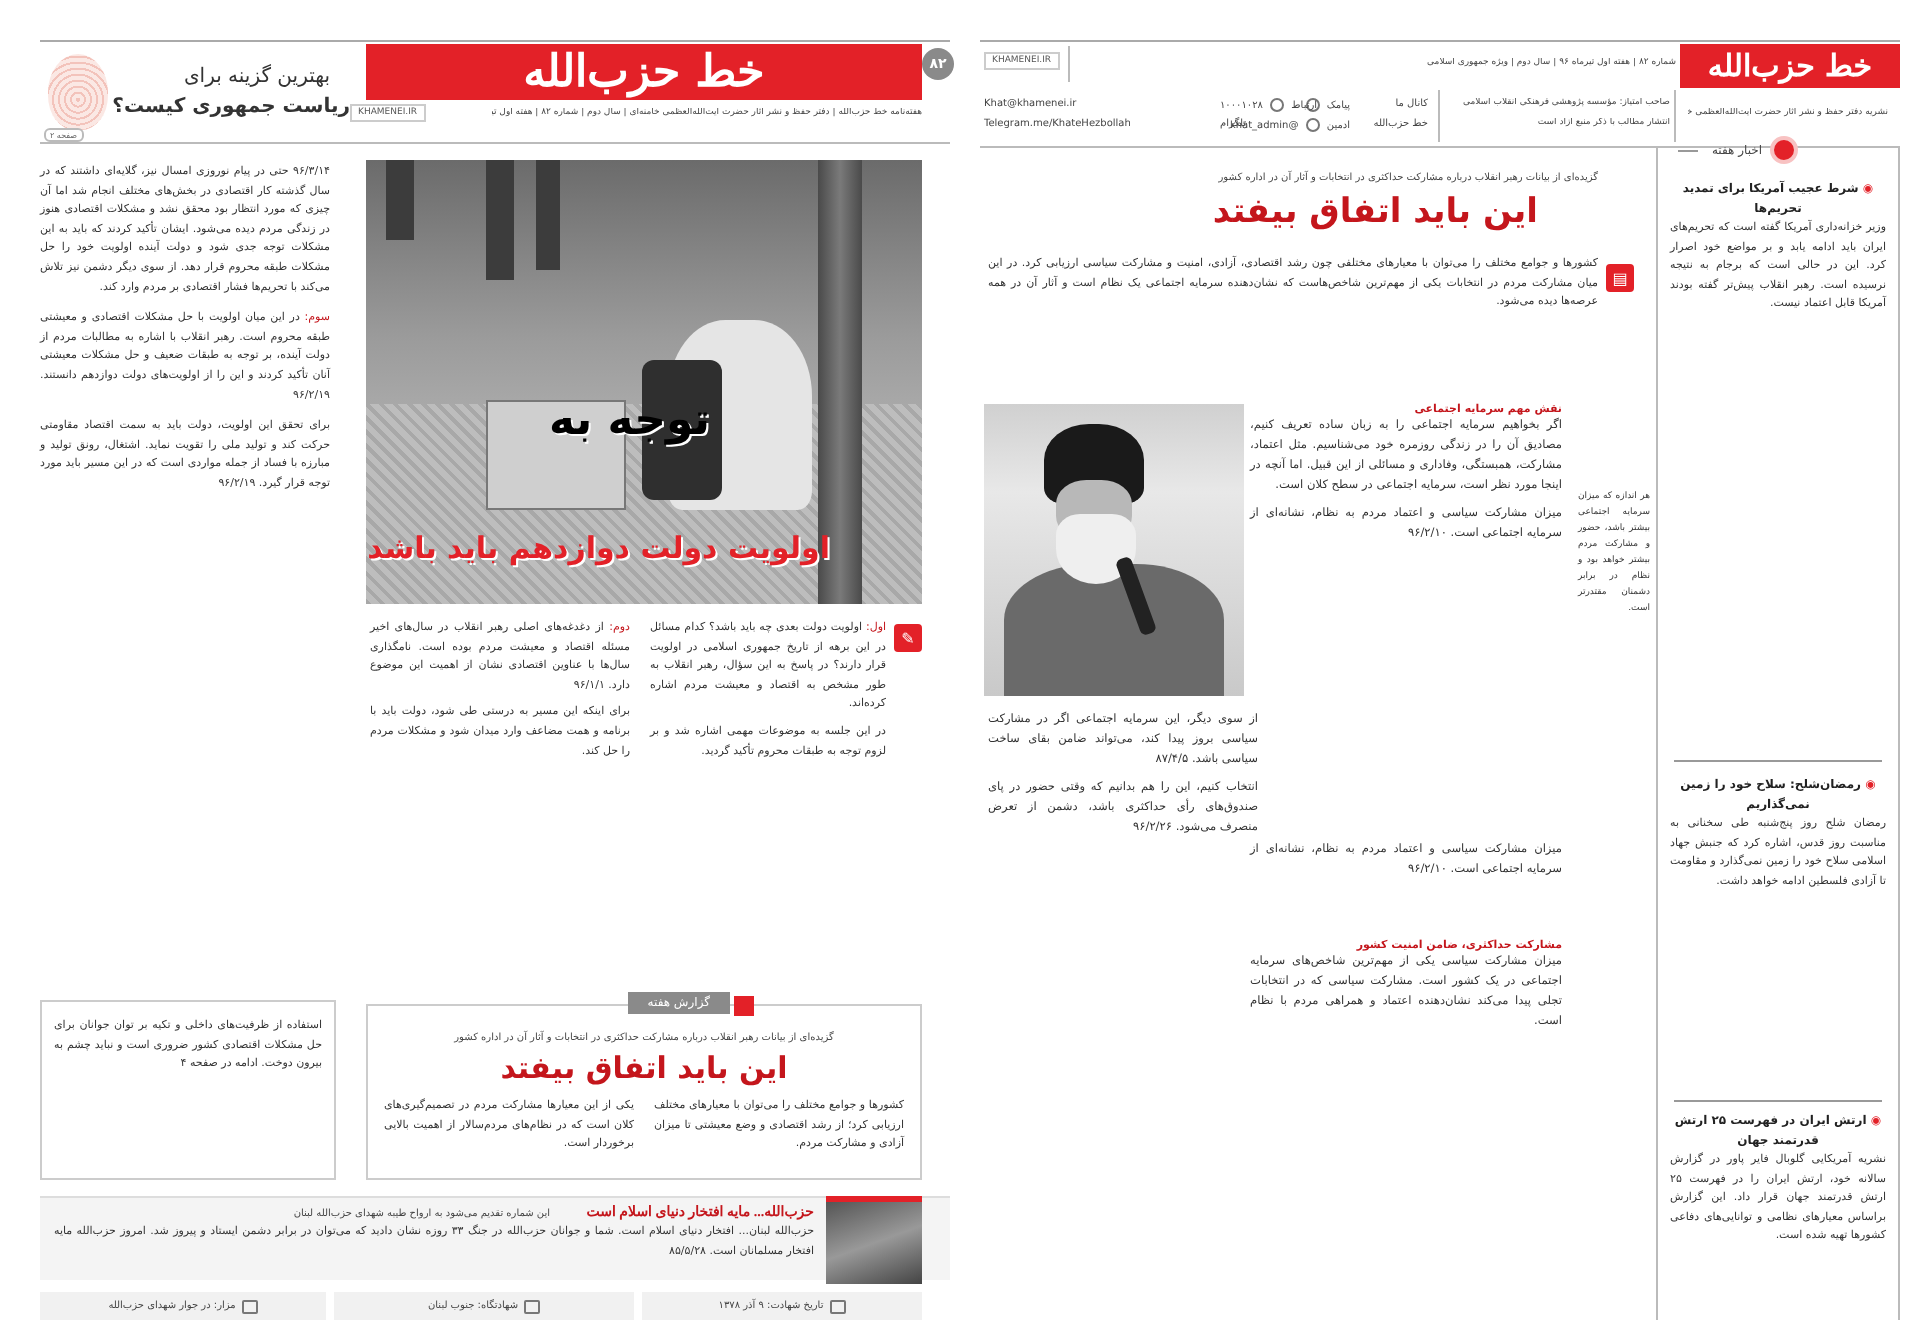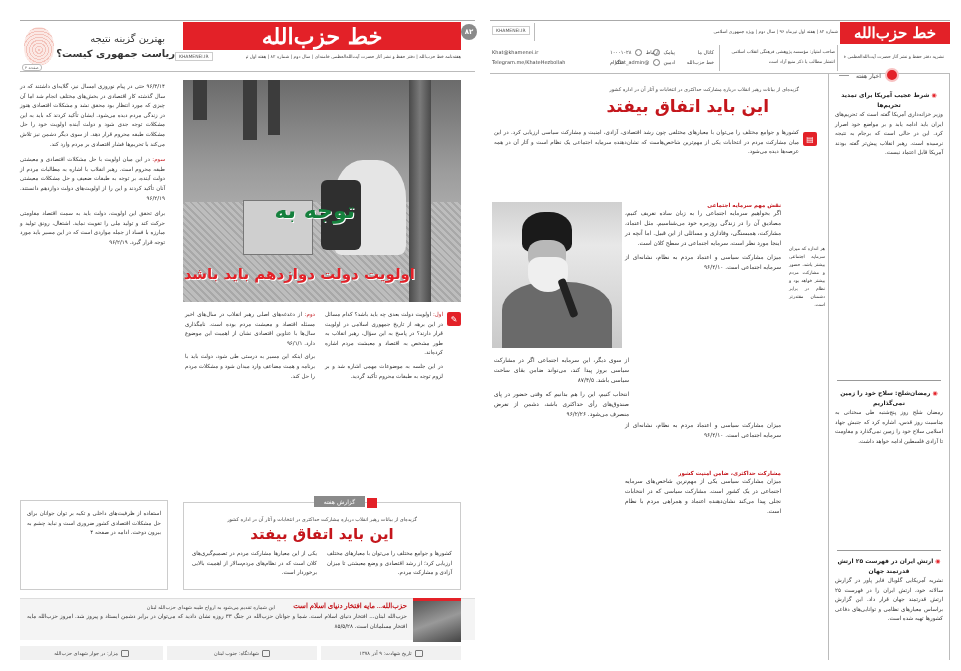--- a/index.html
+++ b/index.html
@@ -21,21 +21,21 @@
   .fingerprint { position: absolute; width: 30px; height: 38px; border-radius: 50% 50% 45% 45%; background: repeating-radial-gradient(circle at 50% 60%, #f3c3bb 0 1px, #fbe8e4 1px 3px); }
   .promo-page { position: absolute; font-size: 4px; color: #666; border: 1px solid #bbb; border-radius: 3px; padding: 0 2px; }
   
   .photo { position: absolute; background: linear-gradient(180deg, #6b6b6b 0%, #9b9b9b 40%, #b5b5b5 70%, #8c8c8c 100%); overflow: hidden; }
   .photo .ground { position: absolute; left: 0; right: 0; bottom: 0; height: 45%; background: repeating-linear-gradient(45deg, #a8a8a8 0 2px, #bdbdbd 2px 5px); }
   .photo .tree { position: absolute; background: linear-gradient(90deg, #4a4a4a, #7a7a7a, #4a4a4a); }
   .photo .person { position: absolute; background: #e5e5e5; border-radius: 40% 40% 10% 10%; }
   .photo .pants { position: absolute; background: #2f2f2f; border-radius: 6px; }
   .photo .box { position: absolute; background: #cfcfcf; border: 1px solid #777; }
   .photo .legs { position: absolute; background: #3c3c3c; }
-  .hl1 { position: absolute; font-size: 22px; font-weight: bold; color: #15803d; direction: rtl; text-shadow: 1px 1px 0 #fff; }
+  .hl1 { position: absolute; font-size: 22px; font-weight: bold; color: #000000; direction: rtl; text-shadow: 1px 1px 0 #fff; }
   .hl2 { position: absolute; font-size: 28px; font-weight: bold; color: #111; direction: rtl; text-shadow: 1px 1px 0 #fff, -1px -1px 0 #fff; }
   .hl3 { position: absolute; font-size: 15px; font-weight: bold; color: #e32128; direction: rtl; text-shadow: 1px 1px 0 #fff; }
   
   .col { position: absolute; }
   .icon-sq { position: absolute; width: 14px; height: 14px; background: #e32128; border-radius: 2px; display: flex; align-items: center; justify-content: center; color: #fff; font-size: 8px; }
   .boxed { position: absolute; border: 1px solid #ccc; background: #fff; }
   .kicker { font-size: 5px; color: #444; direction: rtl; text-align: center; }
   .big-red-title { font-size: 15px; font-weight: bold; color: #c4161c; direction: rtl; text-align: center; }
   .sec-tab { position: absolute; background: #8a8a8a; color: #fff; font-size: 6px; padding: 2px 10px; direction: rtl; }
   .sec-tab-ico { position: absolute; width: 10px; height: 10px; background: #e32128; }
@@ -66,21 +66,21 @@
 </head>
 <body>
 
 <div class="page page-left">
 
   <div class="mast" style="left:0; width:455px; top:0;">
     <div class="logo-box" style="right:14px; top:1px; width:278px; height:28px; font-size:22px;">خط حزب‌الله</div>
     <div class="issue-badge" style="right:-2px; top:3px;">۸۲</div>
     <div class="strap" style="right:14px; top:33px; width:215px;">هفته‌نامه خط حزب‌الله | دفتر حفظ و نشر آثار حضرت آیت‌الله‌العظمی خامنه‌ای | سال دوم | شماره ۸۲ | هفته اول تیرماه ۹۶</div>
     <div class="khamenei" style="left:155px; top:31px;">KHAMENEI.IR</div>
-    <div class="promo-title" style="right:310px; top:10px;">بهترین گزینه نتیجه</div>
+    <div class="promo-title" style="right:310px; top:10px;">بهترین گزینه برای</div>
     <div class="promo-title" style="right:300px; top:25px;font-weight:bold;">ریاست جمهوری کیست؟</div>
     <div class="fingerprint" style="left:4px; top:6px;"></div>
     <div class="promo-page" style="left:2px; top:43px;">صفحه ۲</div>
   </div>
 
   <div class="photo" style="right:14px; top:60px; width:278px; height:222px;">
     <div class="ground"></div>
     <div class="tree" style="right:30px; top:0; width:22px; height:100%;"></div>
     <div class="legs" style="left:60px; top:0; width:14px; height:60px;"></div>
     <div class="legs" style="left:85px; top:0; width:12px; height:55px;"></div>

